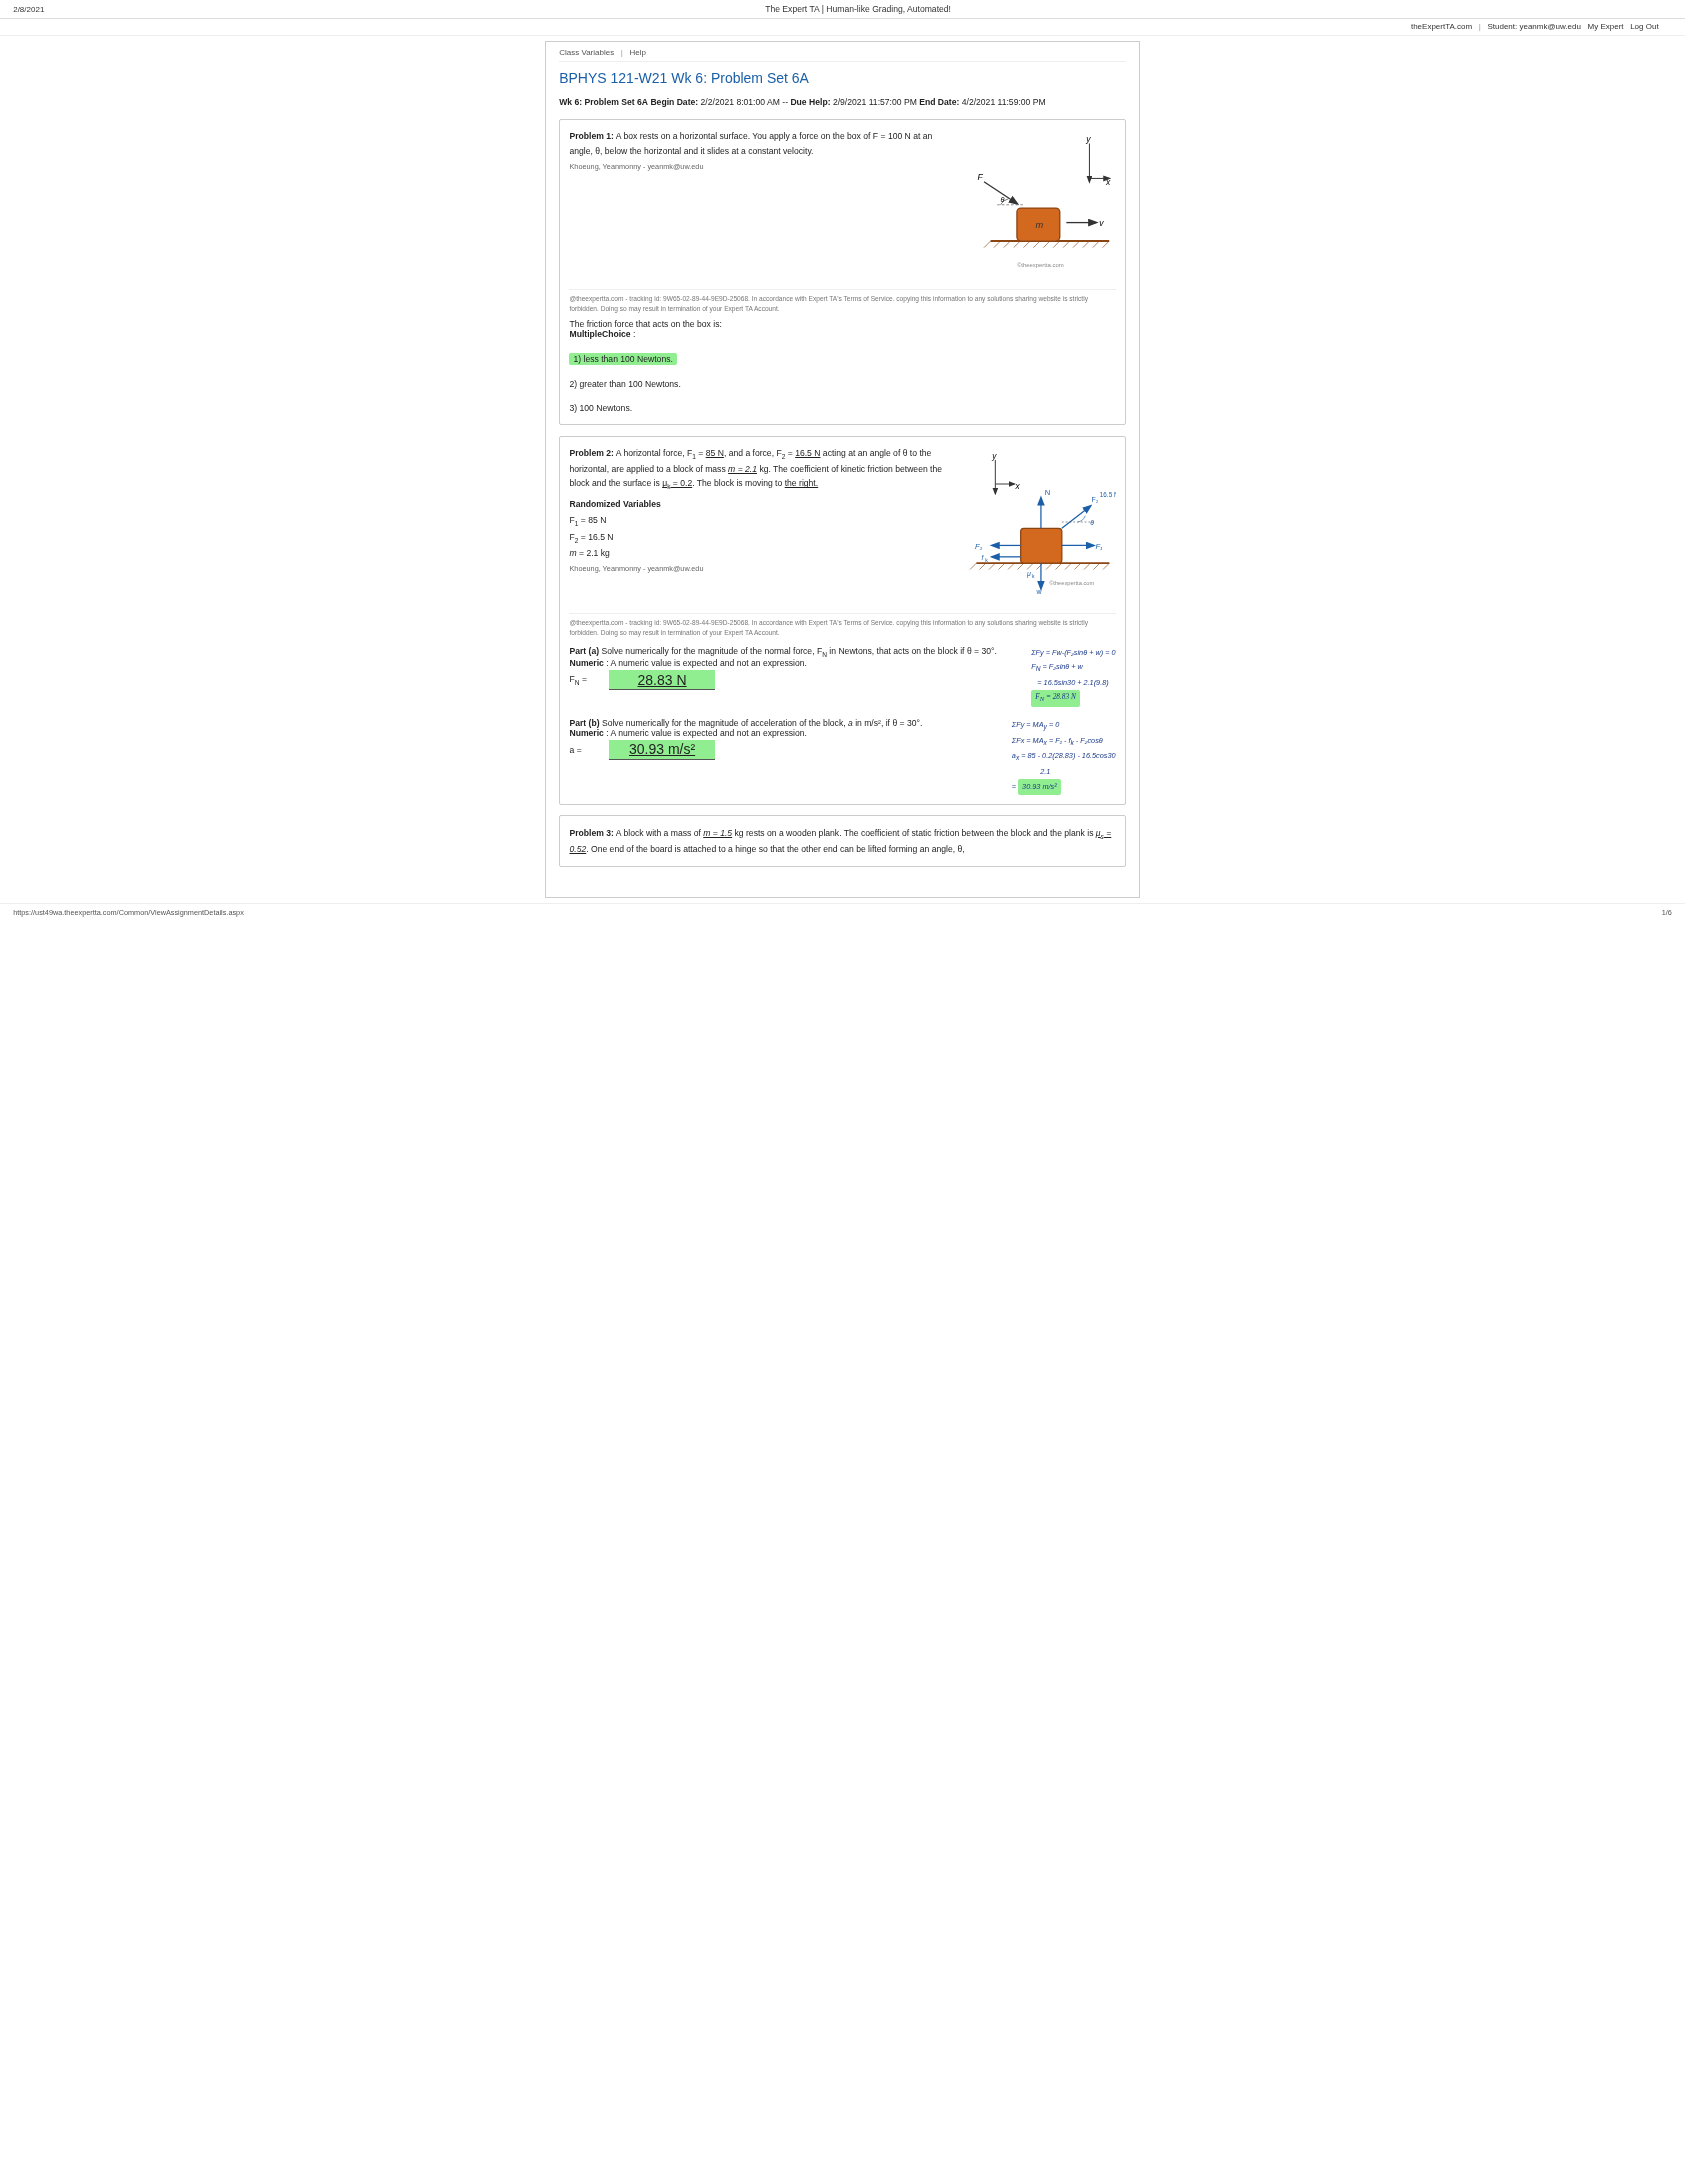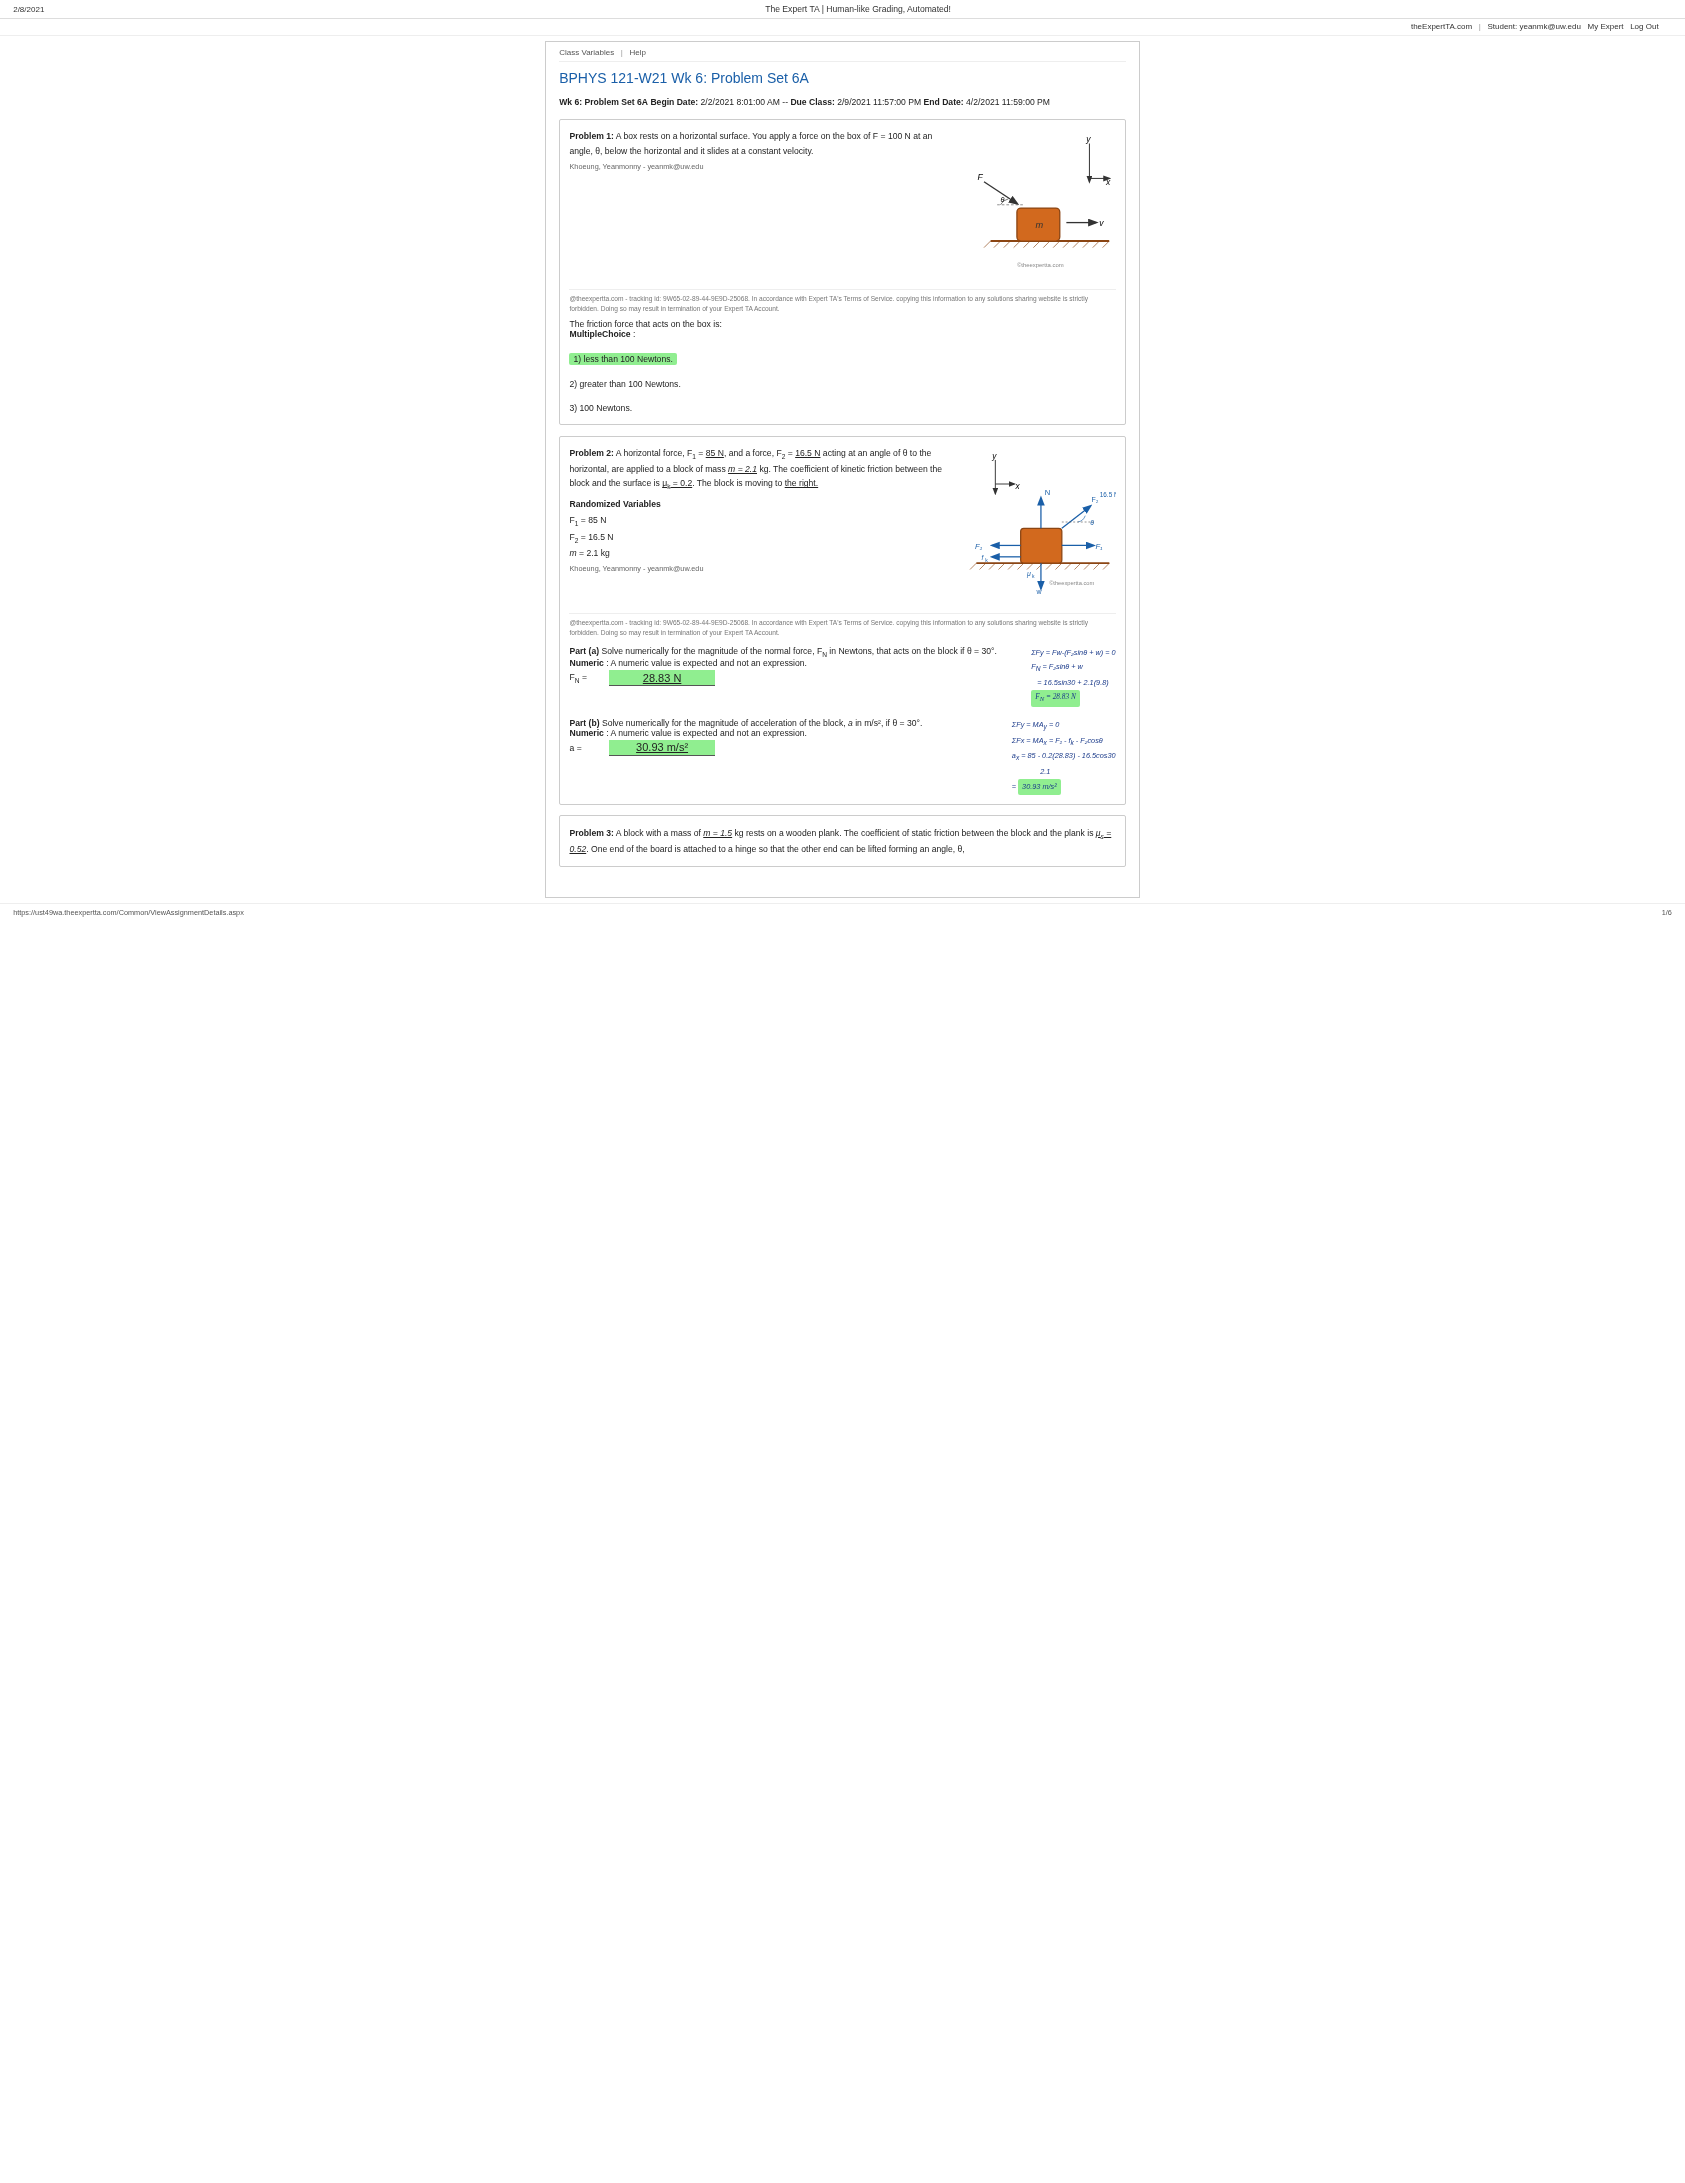--- a/index.html
+++ b/index.html
@@ -125,21 +125,21 @@
       align-items: center;
       gap: 6.6px;
       margin-top: 2.6px;
     }
     .answer-var { font-size: 8.6px; min-width: 33px; }
     .answer-box {
       background: #90EE90;
       border: none;
       border-bottom: 1.3px solid #555;
       padding: 1.3px 5.3px;
-      font-size: 11px;
+      font-size: 14px;
       min-width: 106px;
       display: inline-block;
       text-align: center;
     }
     .handwritten-area {
       float: right;
       margin-left: 13.2px;
       font-style: italic;
       font-size: 8px;
       color: #1a5fa8;
@@ -188,21 +188,21 @@
     <span>Help</span>
   </div>
 
   <a class="course-title">BPHYS 121-W21 Wk 6: Problem Set 6A</a>
 
   <div class="assignment-header">
     <strong>Wk 6: Problem Set 6A</strong>
     <span> <strong>Begin Date:</strong> </span>
     <span>2/2/2021 8:01:00 AM</span>
     <span>--</span>
-    <strong>Due Class:</strong>
+    <strong>Due Help:</strong>
     <span>2/9/2021 11:57:00 PM</span>
     <strong>End Date:</strong>
     <span>4/2/2021 11:59:00 PM</span>
   </div>
 
   <div class="problem-box clearfix">
 
     <div class="problem-figure">
       <svg class="diag1" viewBox="0 0 230 220" style="font-size:13px">
 

